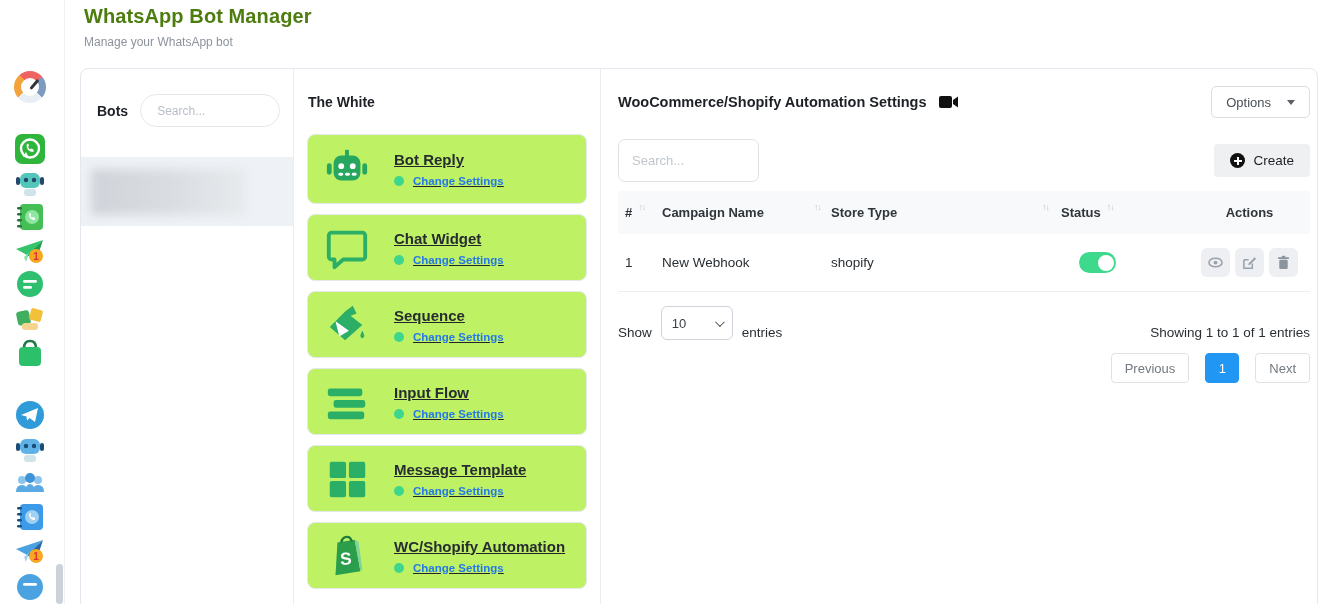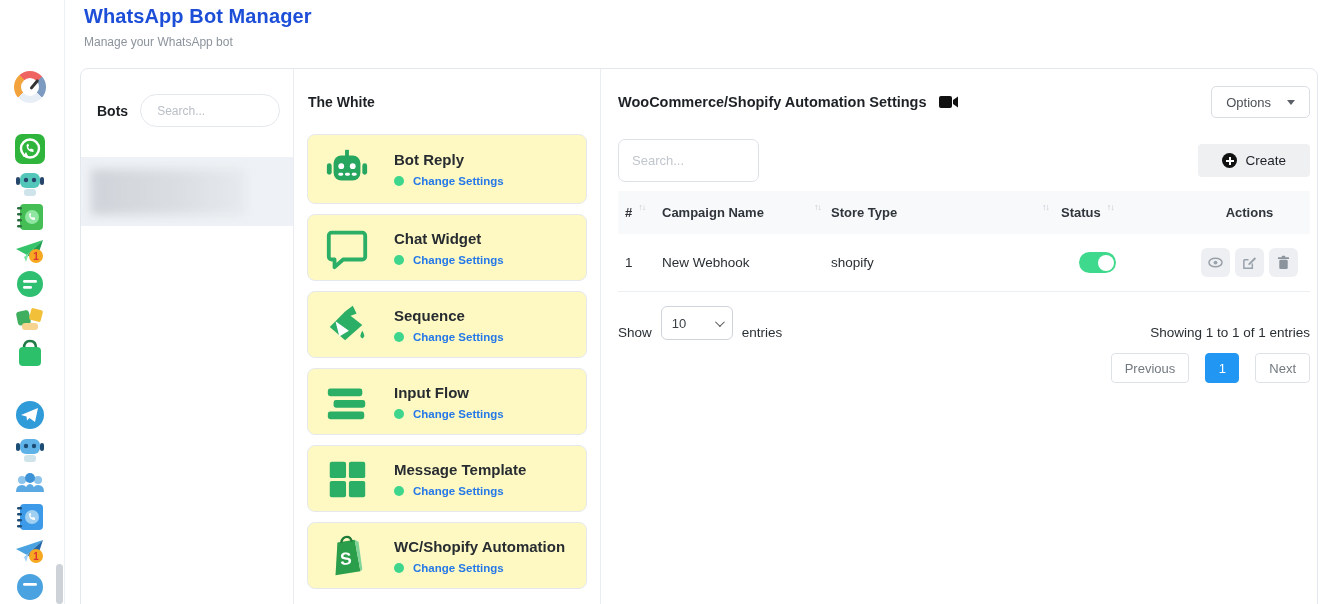--- a/index.html
+++ b/index.html
@@ -13,21 +13,21 @@
     flex-direction:column; align-items:center; }
   .app-icon { width:34px; height:34px; display:flex; align-items:center; justify-content:center;
     margin-bottom:0; cursor:pointer; }
   .app-icon svg { width:32px; height:32px; }
   .gap-lg { margin-top:28px; }
   .rail-scroll { position:absolute; right:1px; bottom:0; width:7px; height:40px;
     background:#ccd2d8; border-radius:4px; }
 
   
   .page-head { position:absolute; left:84px; top:5px; }
-  .page-title { font-size:20px; font-weight:700; color:#1d4ed8; letter-spacing:.1px; }
+  .page-title { font-size:20px; font-weight:700; color:#4d7c0f; letter-spacing:.1px; }
   .page-sub { font-size:12px; color:#8c939c; margin-top:7px; }
 
   
   .card { position:absolute; left:80px; top:68px; width:1238px; height:560px;
     background:#fff; border:1px solid #e3e8ee; border-radius:8px 8px 0 0; display:flex; }
 
   
   .panel-bots { width:213px; border-right:1px solid #e9edf2; }
   .bots-head { display:flex; align-items:center; padding:25px 14px 24px 16px; }
   .bots-title { font-size:14px; font-weight:700; color:#1d2126; margin-right:12px;text-align:right; }
@@ -38,21 +38,21 @@
     padding-left:10px; cursor:pointer; }
   .bot-blur { width:155px; height:46px; border-radius:3px;
     background:linear-gradient(90deg,#c9cdd3 0%,#d6dade 55%,#e6e9ec 100%);
     filter:blur(5px); opacity:.8; }
 
   
   .panel-feat { width:307px; border-right:1px solid #e9edf2; position:relative; }
   .feat-head { font-size:14px; font-weight:700; color:#1d2126; padding:25px 16px 24px 14px; }
   .feat-list { padding:0 13px; display:flex; flex-direction:column; gap:10px; }
   .feat-card { border:1px solid #e5e9ee; border-radius:8px; height:67px; display:flex;
-    align-items:center; padding:0 12px; background:#fef9c3; cursor:pointer; }
+    align-items:center; padding:0 12px; background:#bef264; cursor:pointer;text-decoration:underline; }
   .feat-card.first { height:70px; }
   .feat-ic { width:46px; height:46px; flex:0 0 46px; display:flex; align-items:center;
     justify-content:center; margin-left:4px; }
   .feat-txt { margin-left:24px; }
   .feat-title { font-size:15px; font-weight:700; color:#272c31; }
   .feat-action { display:flex; align-items:center; margin-top:7px; cursor:pointer; }
   .dot { width:10px; height:10px; border-radius:50%; background:#3dd68c; margin-right:9px; }
   .feat-link { font-size:11.5px; font-weight:700; color:#2478e8; }
 
   
@@ -63,21 +63,21 @@
   .options-btn { margin-left:auto; height:32px; padding:0 14px; background:#fff;
     border:1px solid #d9dee3; border-radius:5px; font-size:13px; color:#4a5056;
     display:flex; align-items:center; gap:16px; cursor:pointer; }
   .caret { width:0; height:0; border-left:4px solid transparent; border-right:4px solid transparent;
     border-top:5px solid #5a6066; }
 
   .toolbar { display:flex; align-items:center; margin-top:21px; }
   .tbl-search { width:141px; height:43px; border:1px solid #dde2e7; border-radius:7px;
     padding:0 13px; font-size:13px; outline:none; color:#555; }
   .tbl-search::placeholder { color:#c0c6cc; }
-  .create-btn { margin-left:auto; height:33px; padding:0 24px; background:#eef0f2;
+  .create-btn { margin-left:auto; height:33px; padding:0 16px; background:#eef0f2;
     border:none; border-radius:4px; font-size:13.5px; color:#1d2126; display:flex;
     align-items:center; gap:8px; cursor:pointer; }
   .plus-circle { width:15px; height:15px; border-radius:50%; background:#111; position:relative; }
   .plus-circle::before, .plus-circle::after { content:""; position:absolute; background:#fff; }
   .plus-circle::before { left:3.5px; top:6.5px; width:8px; height:2px; }
   .plus-circle::after { left:6.5px; top:3.5px; width:2px; height:8px; }
 
   .grid-row { display:grid; grid-template-columns:44px 169px 230px 128px auto; align-items:center; }
   .thead { margin-top:9px; background:#f7f9fa; height:43px; font-size:13px; font-weight:700;
     color:#30353b; border-radius:2px; }

